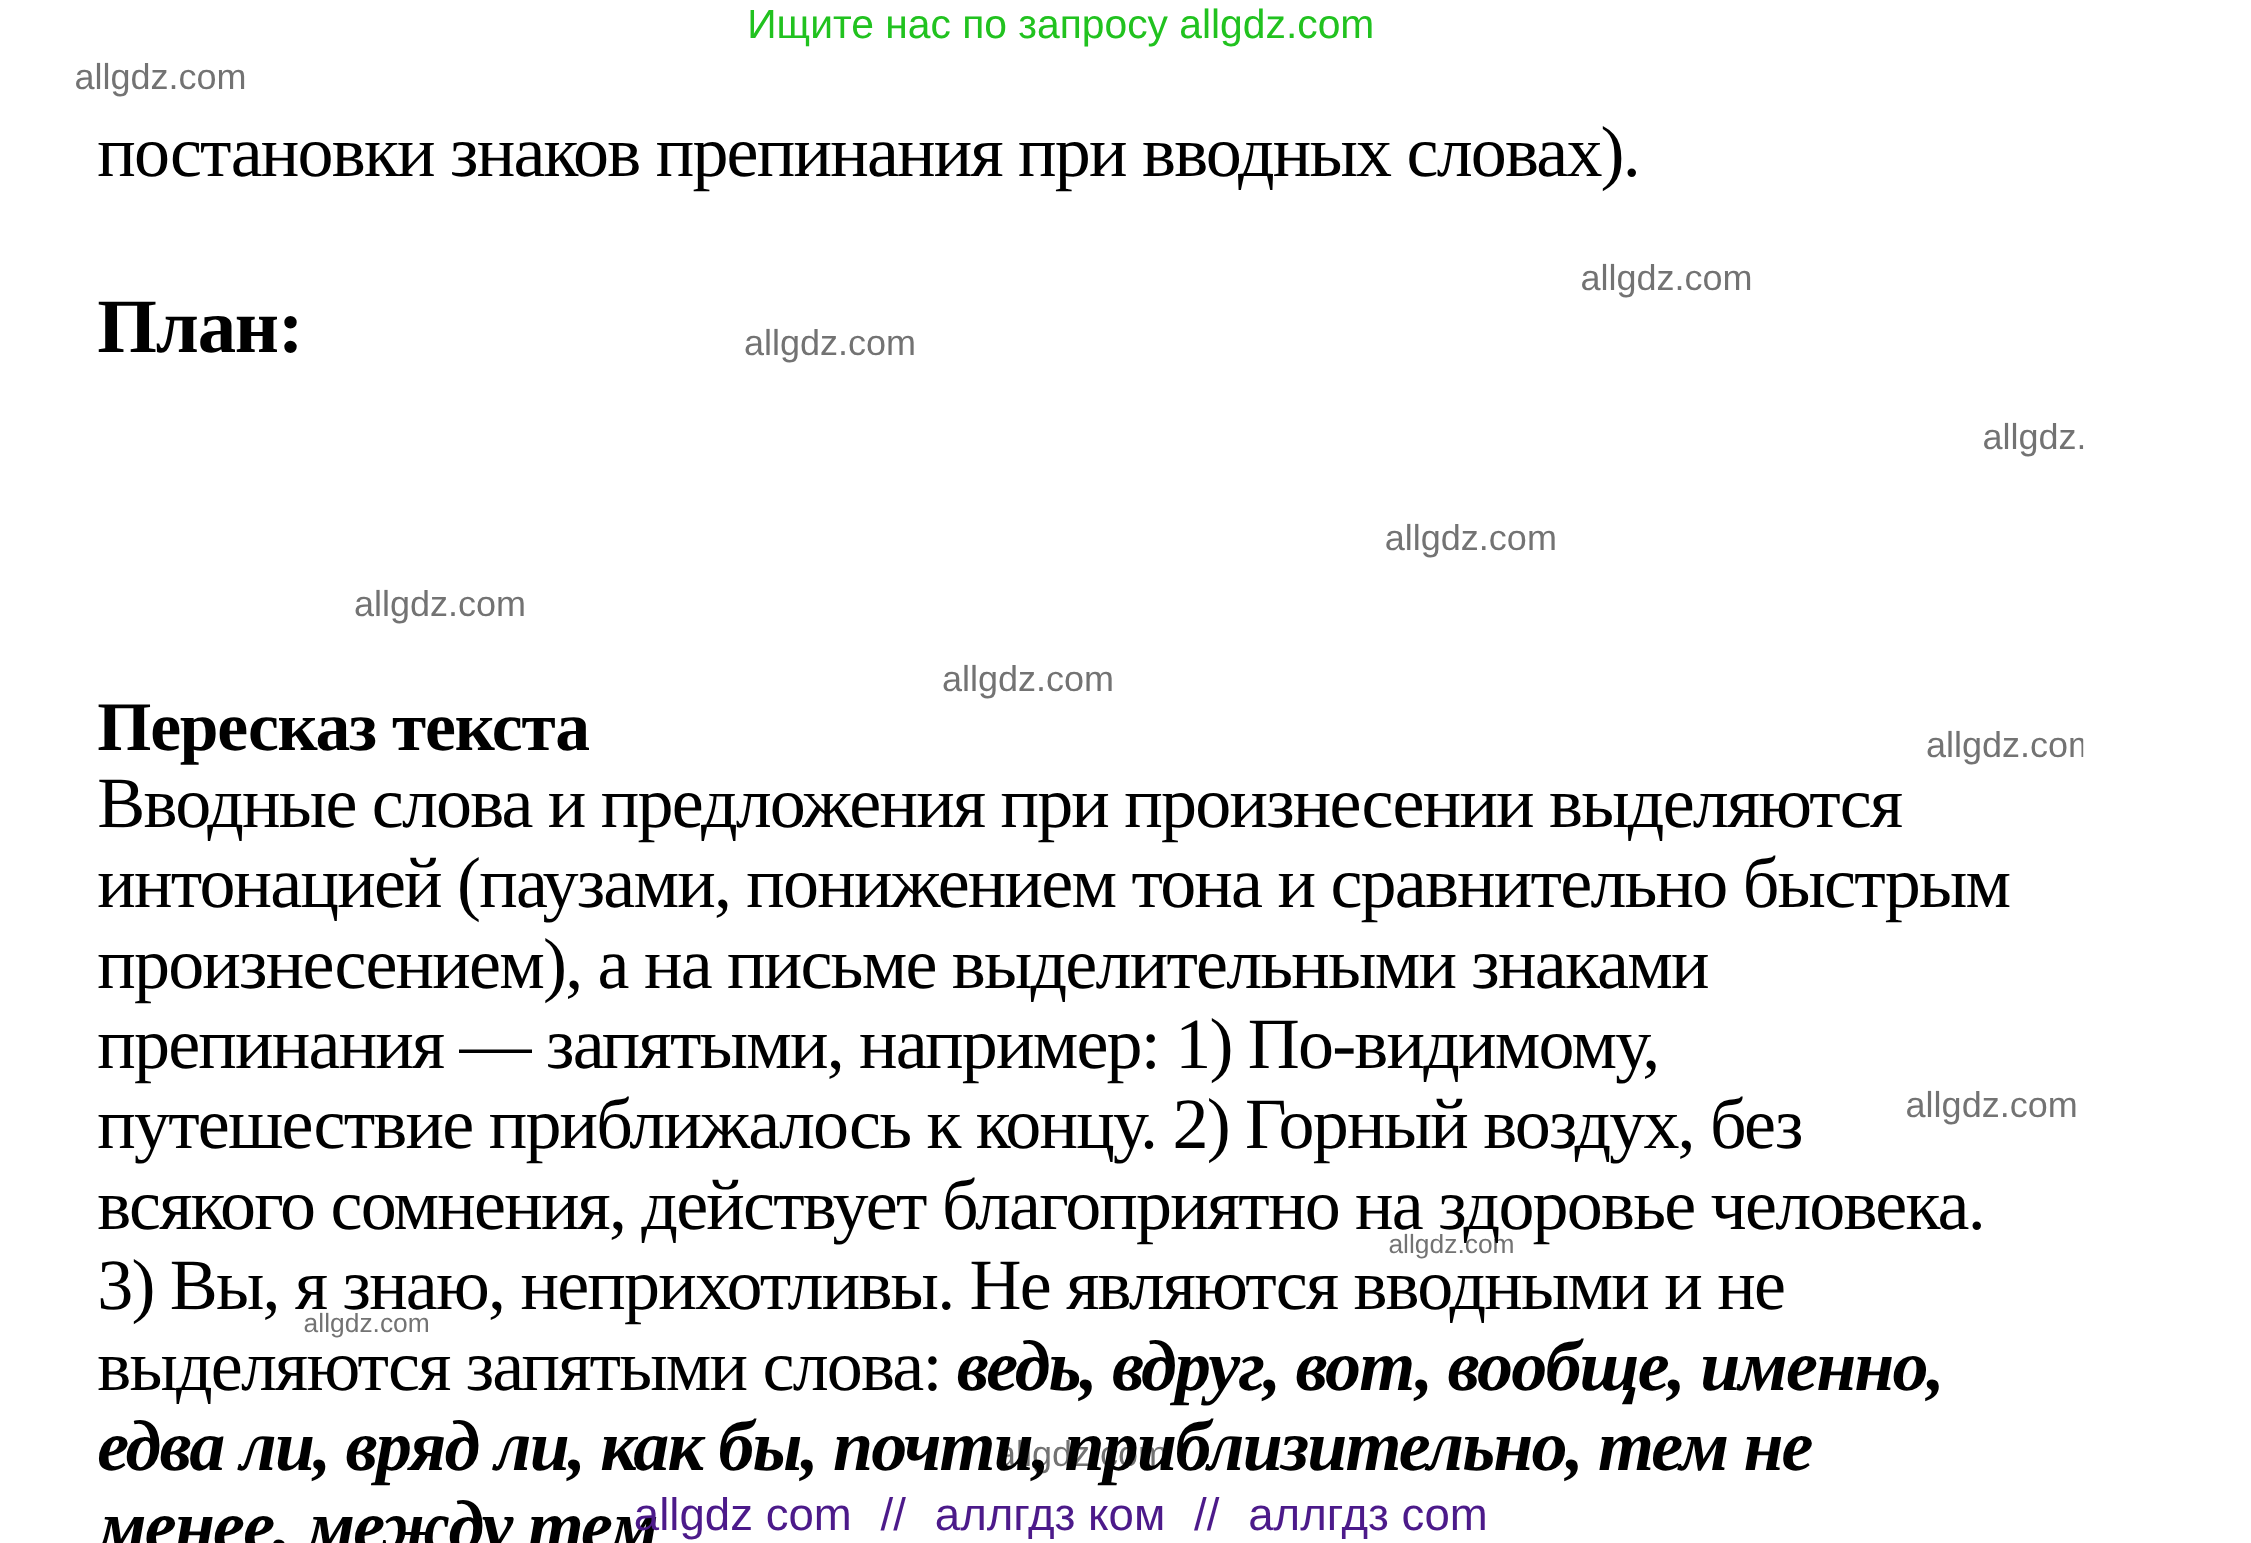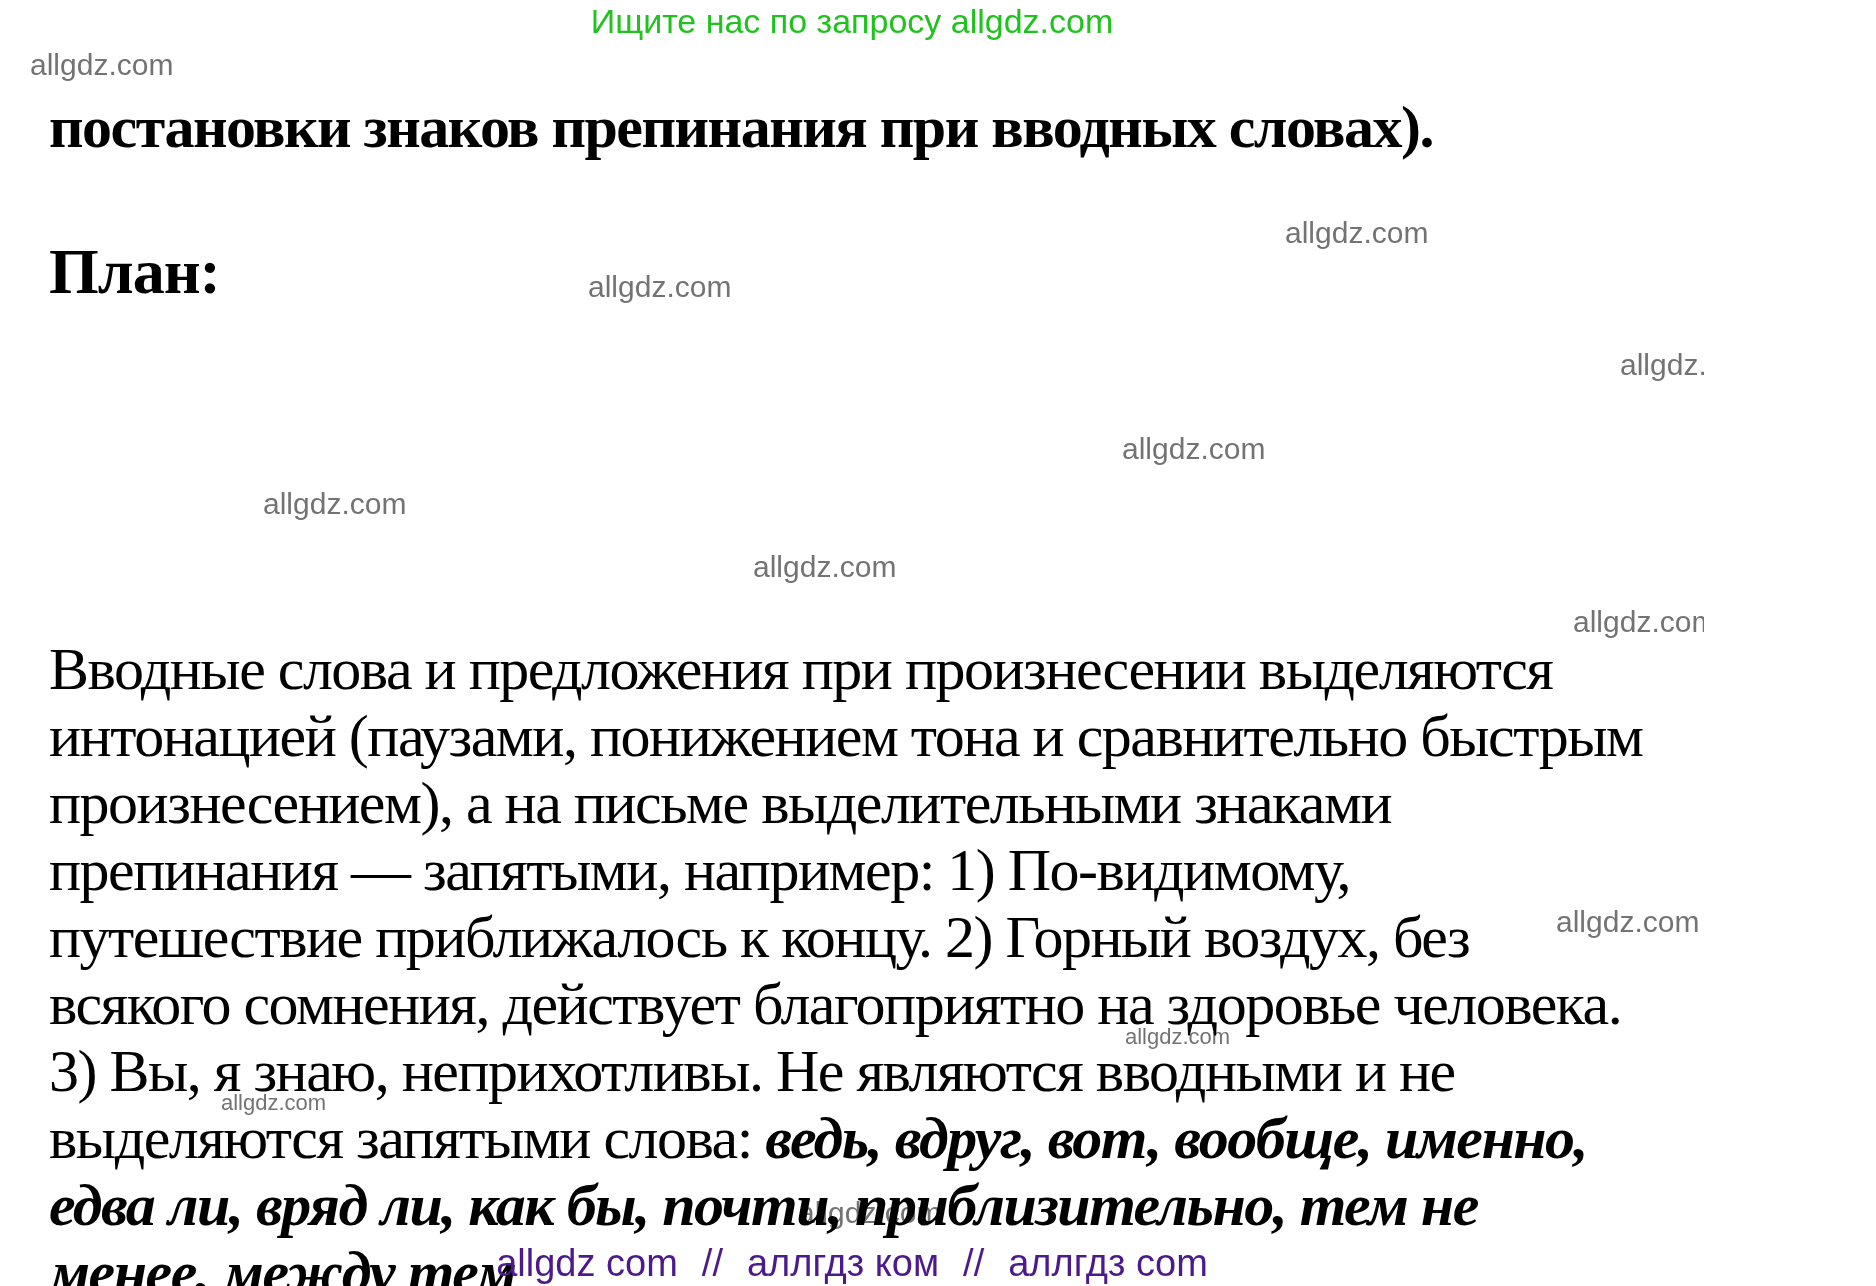--- a/index.html
+++ b/index.html
@@ -4,20 +4,21 @@
 <style>
   html,body{margin:0;padding:0;background:#ffffff;}
   .canvas{
     position:relative;
     width:1704px;
     height:1286px;
     background:#ffffff;
     overflow:hidden;
     font-family:"Liberation Serif", serif;
     color:#000000;
+    margin-left:32px;
   }
   
   .banner{
     position:absolute;
     top:2px; left:50%; transform:translateX(-50%);
     font-family:"Liberation Sans", sans-serif;
     font-size:34px; line-height:38px;
     color:#21c21f;
     white-space:nowrap;
   }
@@ -26,21 +27,21 @@
     position:absolute;
     font-family:"Liberation Sans", sans-serif;
     font-size:30px; line-height:34px;
     color:#737373;
     white-space:nowrap;
   }
   .wm.sm{ font-size:22px; line-height:25px; }
   
   .heading{
     position:absolute; left:49px; top:94px;
-    font-size:60px; line-height:66px; font-weight:bold;
+    font-size:60px; line-height:66px; font-weight:normal;
     letter-spacing:-1.5px; white-space:nowrap; margin:0;
   }
   .plan-title{
     position:absolute; left:49px; top:238px;
     font-size:64px; line-height:68px; font-weight:bold;
     letter-spacing:-1px; margin:0;
   }
   .plan-list{
     position:absolute; left:49px; top:306px;
     font-size:60px; line-height:67px;
@@ -87,20 +88,21 @@
   <span class="wm" style="left:1556px;top:905px;">allgdz.com</span>
   <span class="wm sm" style="left:1125px;top:1024px;">allgdz.com</span>
   <span class="wm sm" style="left:221px; top:1090px;">allgdz.com</span>
   <span class="wm" style="left:798px; top:1196px;">allgdz.com</span>
 
   <h1 class="heading">постановки знаков препинания при вводных словах).</h1>
 
   <h2 class="plan-title">План:</h2>
 
 
+  <h2 class="retell-title">Пересказ текста</h2>
 
   <p class="body-text"><span>Вводные слова и предложения при произнесении выделяются интонацией (паузами, понижением тона и сравнительно быстрым произнесением), а на письме выделительными знаками препинания — запятыми, например: 1) По-видимому, путешествие приближалось к концу. 2) Горный воздух, без всякого сомнения, действует благоприятно на здоровье человека. 3) Вы, я знаю, неприхотливы. Не являются вводными и не выделяются запятыми слова: </span><em class="emph">ведь, вдруг, вот, вообще, именно, едва ли, вряд ли, как бы, почти, приблизительно, тем не менее, между тем</em></p>
 
   <div class="footer">
     <span>allgdz com</span><span>//</span><span>аллгдз ком</span><span>//</span><span>аллгдз com</span>
   </div>
 
 </div>
 
 </body></html>

